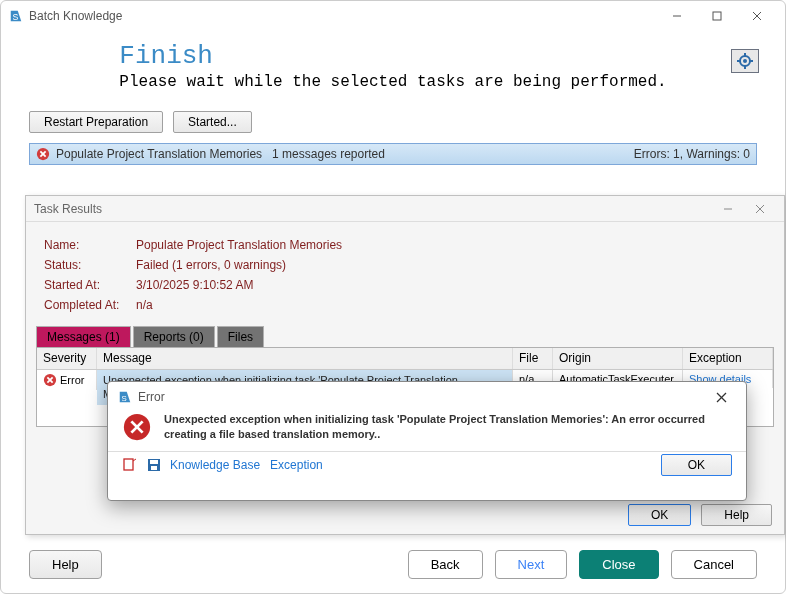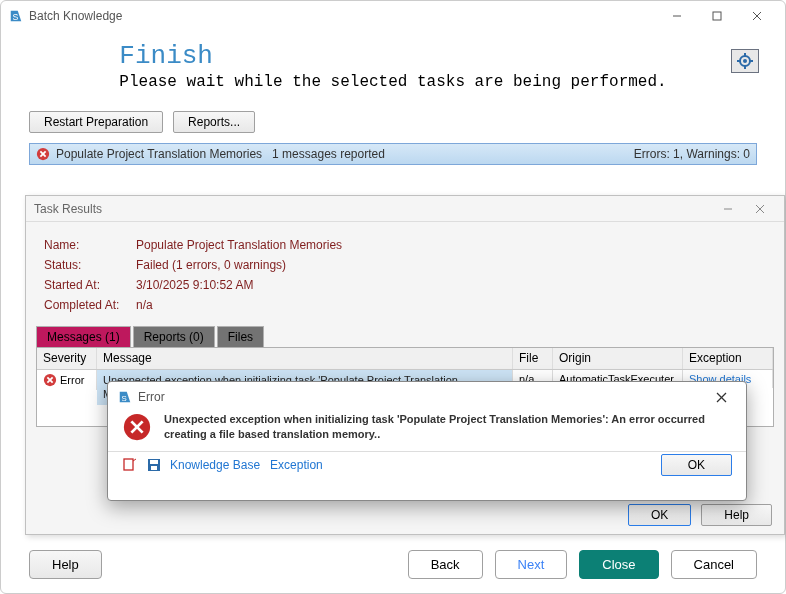--- a/index.html
+++ b/index.html
@@ -111,21 +111,21 @@
           <line x1="8" y1="0" x2="8" y2="3"></line>
           <line x1="8" y1="13" x2="8" y2="16"></line>
           <line x1="0" y1="8" x2="3" y2="8"></line>
           <line x1="13" y1="8" x2="16" y2="8"></line>
         </g>
       </svg>
   </div>
 
   <div class="btn-row">
     <button class="btn">Restart Preparation</button>
-    <button class="btn">Reports...</button>
+    <button class="btn">Started...</button>
   </div>
 
   <div class="task-bar">
     <span class="err-ico">
       <svg viewBox="0 0 16 16">
           <circle cx="8" cy="8" r="7" fill="#d23c3c"></circle>
           <line x1="5" y1="5" x2="11" y2="11" stroke="#fff" stroke-width="2"></line>
           <line x1="11" y1="5" x2="5" y2="11" stroke="#fff" stroke-width="2"></line>
         </svg>
     </span>

